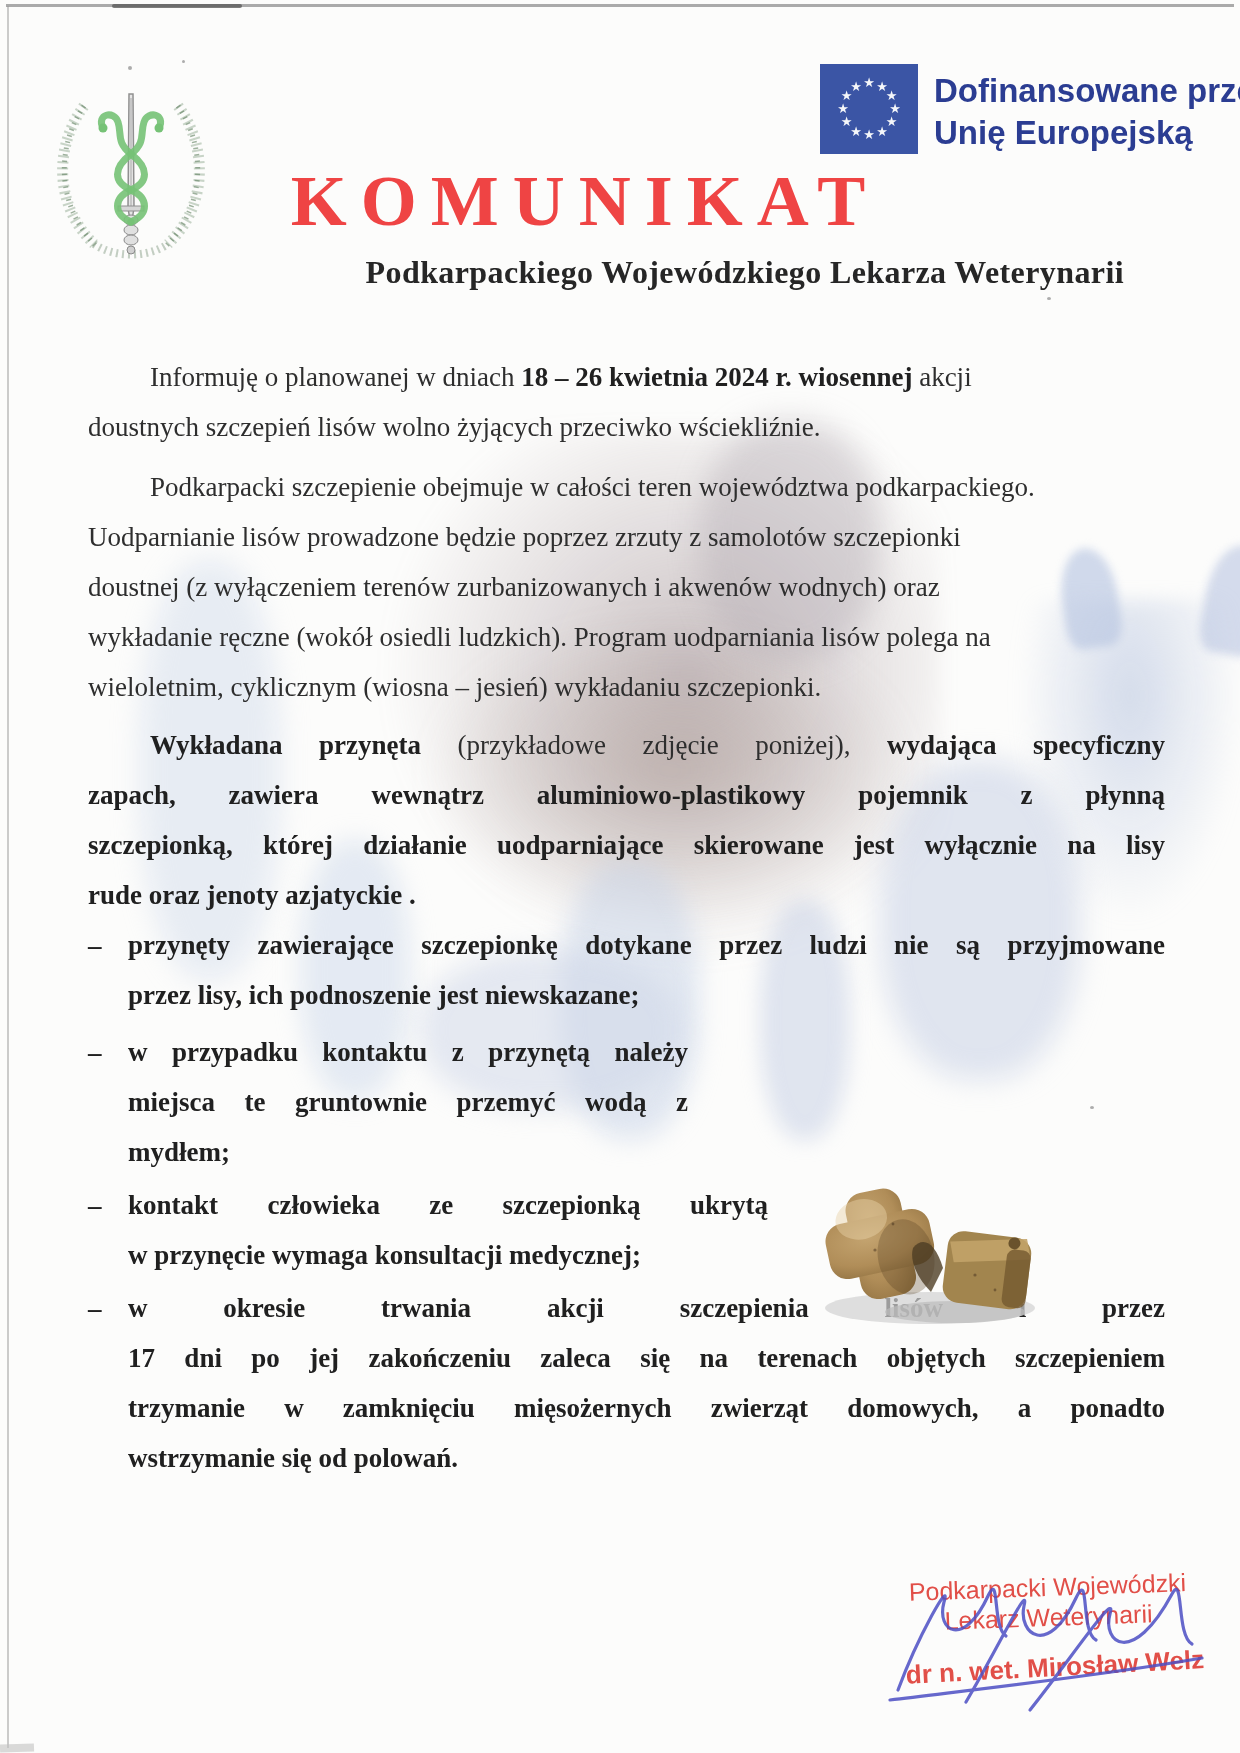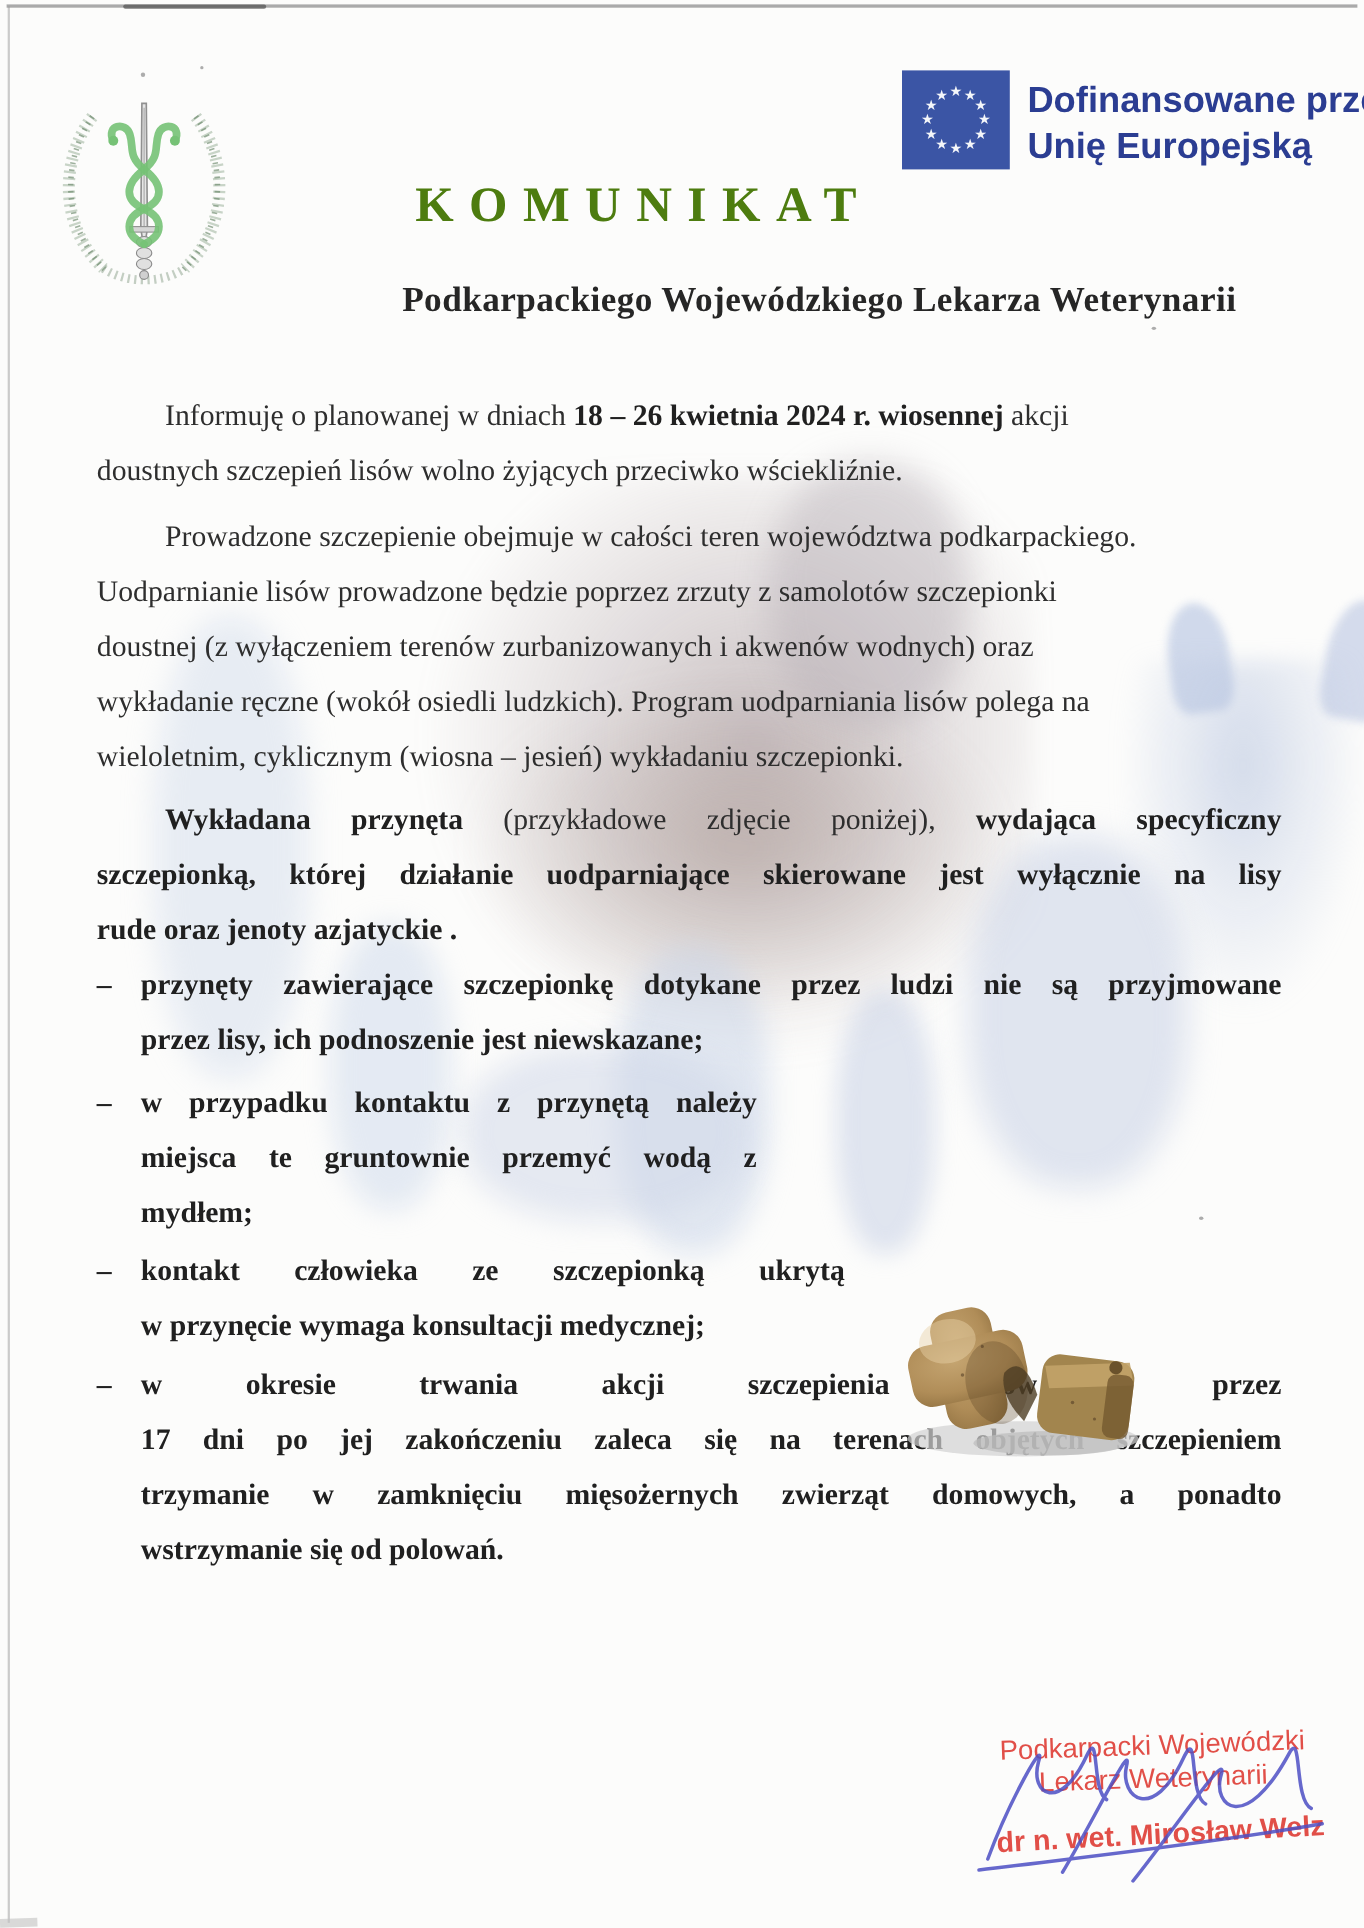--- a/index.html
+++ b/index.html
@@ -12,21 +12,21 @@
   .scan-corner{position:absolute;left:0;top:1744px;width:34px;height:8px;background:#c2c2c2;opacity:.6;transform:rotate(-2deg);}
   .speck{position:absolute;background:#8a8a8a;border-radius:50%;opacity:.7;}
   
   .wm{position:absolute;pointer-events:none;}
   
   .logo{position:absolute;left:46px;top:76px;}
   .eu-flag{position:absolute;left:820px;top:64px;width:98px;height:90px;background:#3b55a5;}
   .eu-text{position:absolute;left:934px;top:70px;font-family:"Liberation Sans",sans-serif;
            font-weight:700;font-size:33px;line-height:42px;color:#2b3d92;white-space:nowrap;}
   .doc-title{position:absolute;left:0;top:160px;width:1170px;text-align:center;
-             font-size:45px;font-weight:700;letter-spacing:14px;color:#4d7c0f;}
+             font-size:72px;font-weight:700;letter-spacing:14px;color:#ef4444;}
   .doc-subtitle{position:absolute;left:0;top:254px;width:1124px;text-align:right;
                 font-size:32px;font-weight:700;color:#262626;letter-spacing:.4px;}
   
   .doc-body{position:absolute;left:88px;top:352px;width:1077px;font-size:27px;color:#2e2e2e;}
   .para{margin:0;}
   .ln{height:50px;line-height:50px;}
   .jl{text-align:justify;text-align-last:justify;}
   .ind{padding-left:62px;}
   .b{font-weight:700;color:#202020;}
   .r{color:#2e2e2e;}
@@ -117,28 +117,29 @@
 
   <div class="doc-title">KOMUNIKAT</div>
   <div class="doc-subtitle">Podkarpackiego Wojewódzkiego Lekarza Weterynarii</div>
 
   <div class="doc-body">
       <div class="para" style="margin-top: 0px; font-family: Liberation Serif, serif;">
         <div class="ln ind"><span class="r">Informuję o planowanej w dniach </span><span class="b">18 – 26 kwietnia 2024 r. wiosennej</span><span class="r"> akcji</span></div>
         <div class="ln"><span class="r">doustnych szczepień lisów wolno żyjących przeciwko wściekliźnie.</span></div>
       </div>
       <div class="para" style="margin-top: 10px;">
-        <div class="ln ind"><span class="r">Prowadzone szczepienie obejmuje w całości teren województwa podkarpackiego.</span></div>
+        <div class="ln ind"><span class="r">Podkarpacki szczepienie obejmuje w całości teren województwa podkarpackiego.</span></div>
         <div class="ln"><span class="r">Uodparnianie lisów prowadzone będzie poprzez zrzuty z samolotów szczepionki</span></div>
         <div class="ln"><span class="r">doustnej (z wyłączeniem terenów zurbanizowanych i akwenów wodnych) oraz</span></div>
         <div class="ln"><span class="r">wykładanie ręczne (wokół osiedli ludzkich). Program uodparniania lisów polega na</span></div>
         <div class="ln"><span class="r">wieloletnim, cyklicznym (wiosna – jesień) wykładaniu szczepionki.</span></div>
       </div>
       <div class="para" style="margin-top: 8px;">
         <div class="ln jl ind"><span class="b">Wykładana przynęta </span><span class="r">(przykładowe zdjęcie poniżej),</span><span class="b"> wydająca specyficzny</span></div>
+        <div class="ln jl"><span class="b">zapach, zawiera wewnątrz aluminiowo-plastikowy pojemnik z płynną</span></div>
         <div class="ln jl"><span class="b">szczepionką, której działanie uodparniające skierowane jest wyłącznie na lisy</span></div>
         <div class="ln"><span class="b">rude oraz jenoty azjatyckie .</span></div>
       </div>
       <div class="para bullet" style="margin-top: 0px;">
         <span class="bdash">–</span>
         <div class="bcontent full">
           <div class="ln jl"><span class="b">przynęty zawierające szczepionkę dotykane przez ludzi nie są przyjmowane</span></div>
           <div class="ln"><span class="b">przez lisy, ich podnoszenie jest niewskazane;</span></div>
         </div>
       </div>

